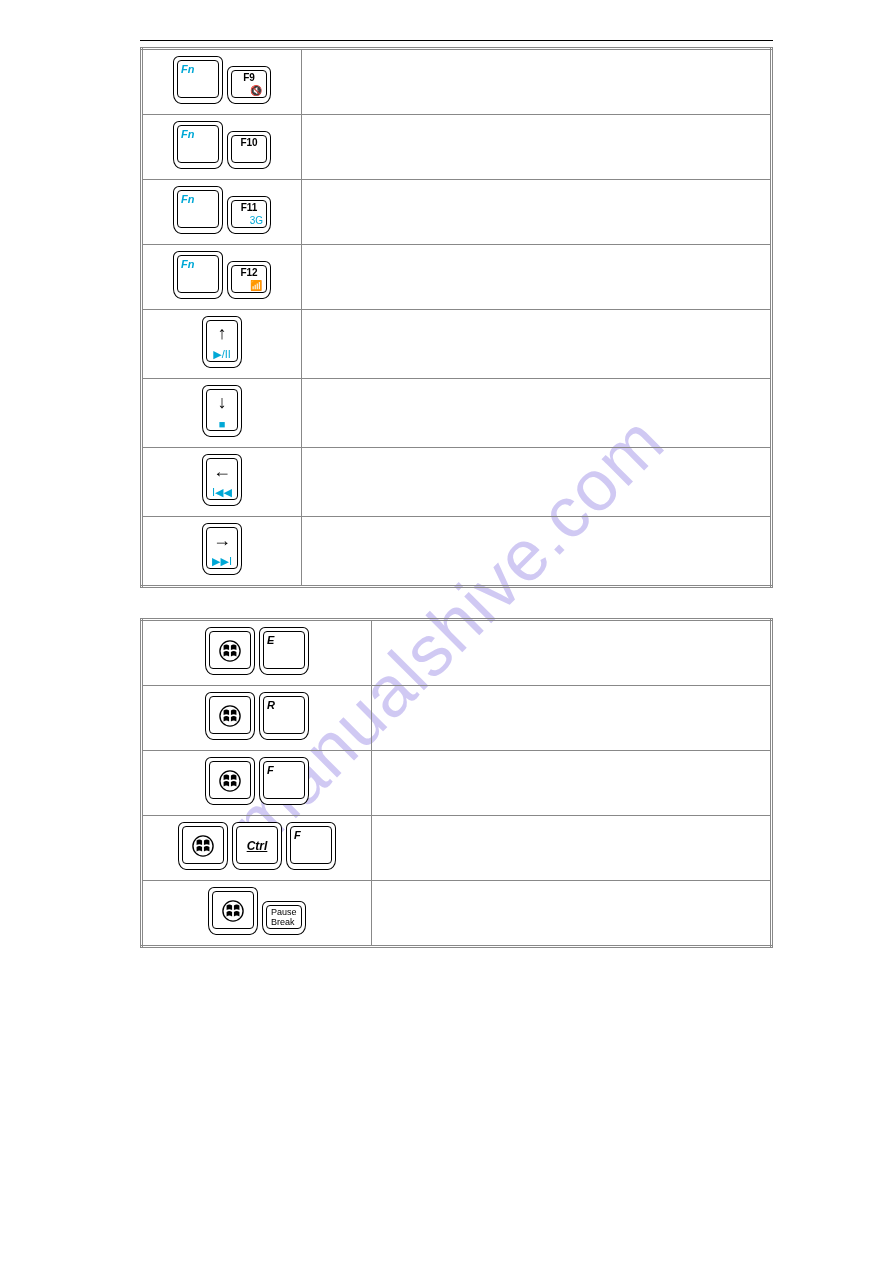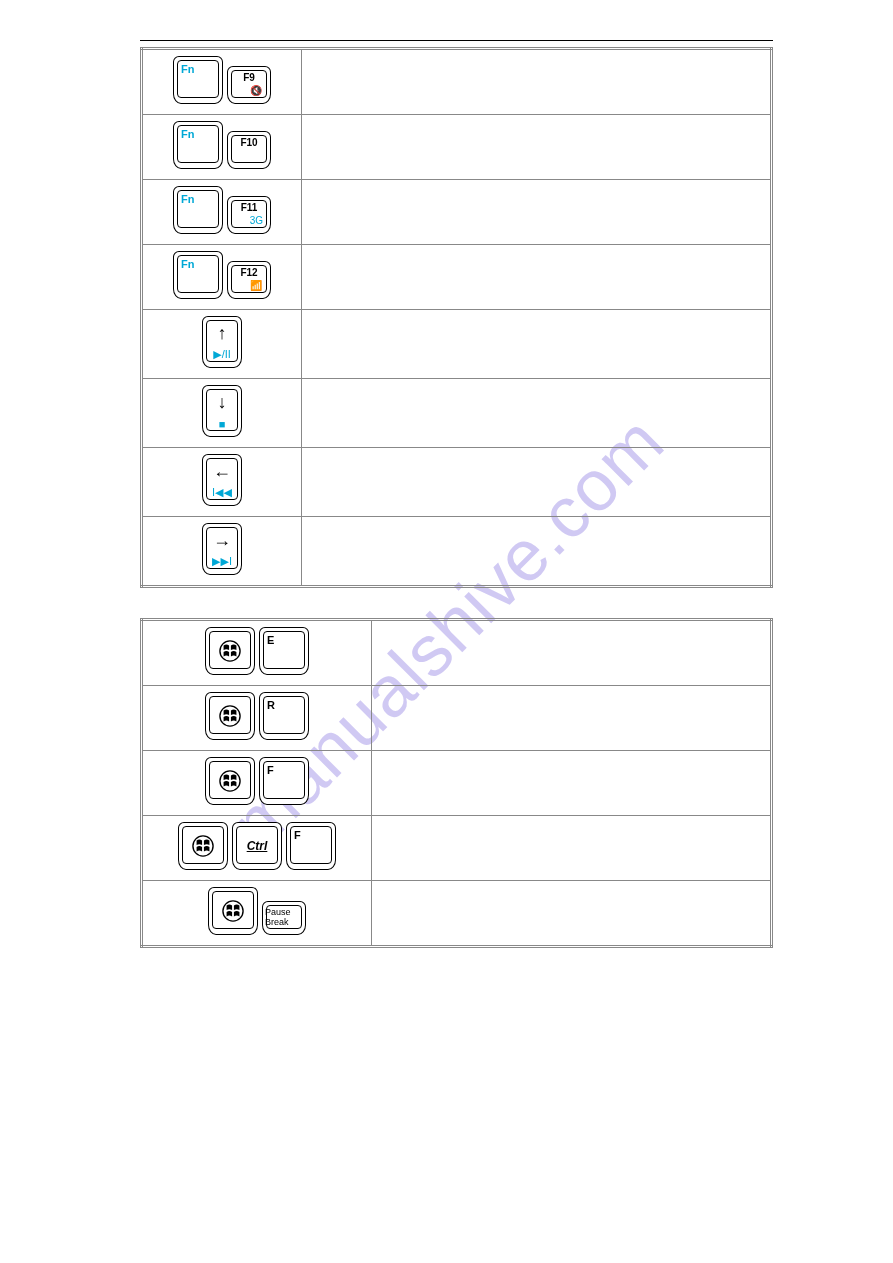--- a/index.html
+++ b/index.html
@@ -62,20 +62,21 @@
     position: absolute;
     top: 3px; left: 3px; right: 3px; bottom: 5px;
     border: 1px solid #000;
     border-radius: 4px;
   }
   .key .label-tl {
     position: absolute;
     top: 6px; left: 7px;
     font-size: 11px;
     font-weight: bold;
+    font-style: italic;
   }
   .key .label-tc {
     position: absolute;
     top: 5px; left: 0; right: 0;
     font-size: 10px;
     font-weight: bold;
   }
   .key .label-c {
     position: absolute;
     top: 50%; left: 50%;
@@ -90,21 +91,21 @@
     bottom: 7px; right: 7px;
     font-size: 10px;
   }
   .key .label-bc {
     position: absolute;
     bottom: 6px; left: 0; right: 0;
     font-size: 11px;
   }
   .key .label-ml {
     position: absolute;
-    top: 50%; left: 2px;
+    top: 50%; left: 8px;
     transform: translateY(-50%);
     font-size: 9px;
     line-height: 1.1;
     text-align: left;
   }
   .cyan { color: #00a8d6; }
   .k-big { width: 50px; height: 48px; }
   .k-med { width: 44px; height: 38px; padding-left: 16px; }
   .k-tall { width: 40px; height: 52px; }
   .k-thin { width: 44px; height: 34px; }

